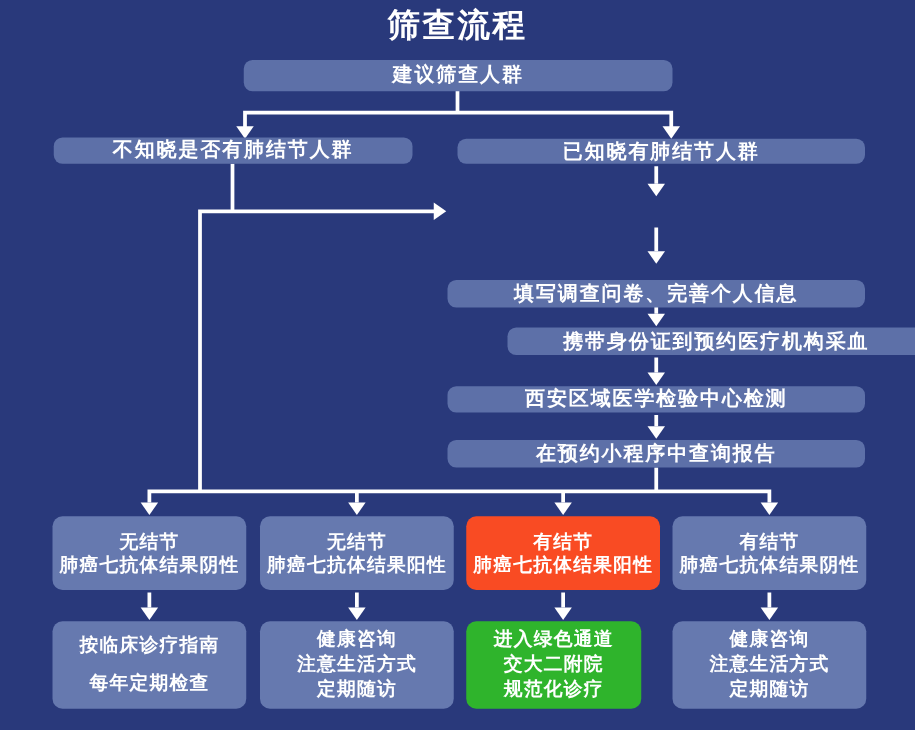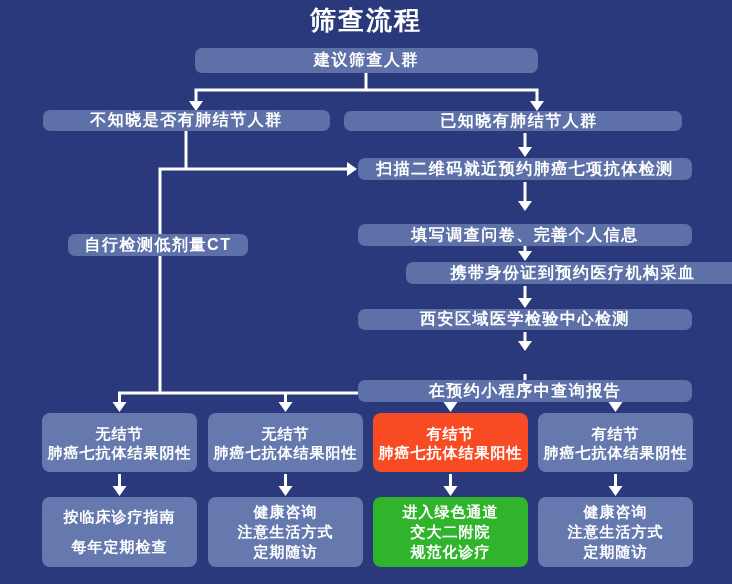--- a/index.html
+++ b/index.html
@@ -74,29 +74,27 @@
       <path d="M112.5 486 L126.5 486 L119.5 496 Z"></path>
       <path d="M278.5 486 L292.5 486 L285.5 496 Z"></path>
       <path d="M443.5 486 L457.5 486 L450.5 496 Z"></path>
       <path d="M608.5 486 L622.5 486 L615.5 496 Z"></path>
     </g>
   </svg>
 
   <div class="nbox" style="left:195px;top:48px;width:343px;height:25px;">建议筛查人群</div>
 
   <div class="nbox" style="left:43px;top:110px;width:287px;height:21px;">不知晓是否有肺结节人群</div>
-  <div class="nbox" style="left:344px;top:111px;width:326px;height:20px;padding-left:12px;">已知晓有肺结节人群</div>
+  <div class="nbox" style="left:366px;top:111px;width:326px;height:20px;">已知晓有肺结节人群</div>
 
-  <div class="nbox" style="left:68px;top:234px;width:180px;height:22px;">自行检测低剂量CT</div>
 
-  <div class="nbox" style="left:358px;top:158px;width:334px;height:22px;">扫描二维码就近预约肺癌七项抗体检测</div>
   <div class="nbox" style="left:358px;top:224px;width:334px;height:22px;">填写调查问卷、完善个人信息</div>
   <div class="nbox" style="left:358px;top:262px;width:334px;height:22px;margin-left:48px;">携带身份证到预约医疗机构采血</div>
   <div class="nbox" style="left:358px;top:309px;width:334px;height:21px;">西安区域医学检验中心检测</div>
-  <div class="nbox" style="left:358px;top:352px;width:334px;height:22px;margin-top:28px;">在预约小程序中查询报告</div>
+  <div class="nbox" style="left:358px;top:352px;width:334px;height:22px;">在预约小程序中查询报告</div>
 
   <div class="rbox" style="left:42px;top:413px;width:155px;height:59px;">
     <span>无结节</span>
     <span>肺癌七抗体结果阴性</span>
   </div>
   <div class="rbox" style="left:208px;top:413px;width:155px;height:59px;">
     <span>无结节</span>
     <span>肺癌七抗体结果阳性</span>
   </div>
   <div class="rbox red" style="left:373px;top:413px;width:155px;height:59px;">
@@ -110,21 +108,21 @@
 
   <div class="rbox abox" style="left:42px;top:497px;width:155px;height:70px;gap:10px;">
     <span>按临床诊疗指南</span>
     <span>每年定期检查</span>
   </div>
   <div class="rbox abox" style="left:208px;top:497px;width:155px;height:70px;">
     <span>健康咨询</span>
     <span>注意生活方式</span>
     <span>定期随访</span>
   </div>
-  <div class="rbox abox green" style="left:373px;top:497px;width:155px;height:70px;">
+  <div class="rbox abox green" style="left:373px;top:497px;width:140px;height:70px;">
     <span>进入绿色通道</span>
     <span>交大二附院</span>
     <span>规范化诊疗</span>
   </div>
   <div class="rbox abox" style="left:538px;top:497px;width:155px;height:70px;">
     <span>健康咨询</span>
     <span>注意生活方式</span>
     <span>定期随访</span>
   </div>
 

